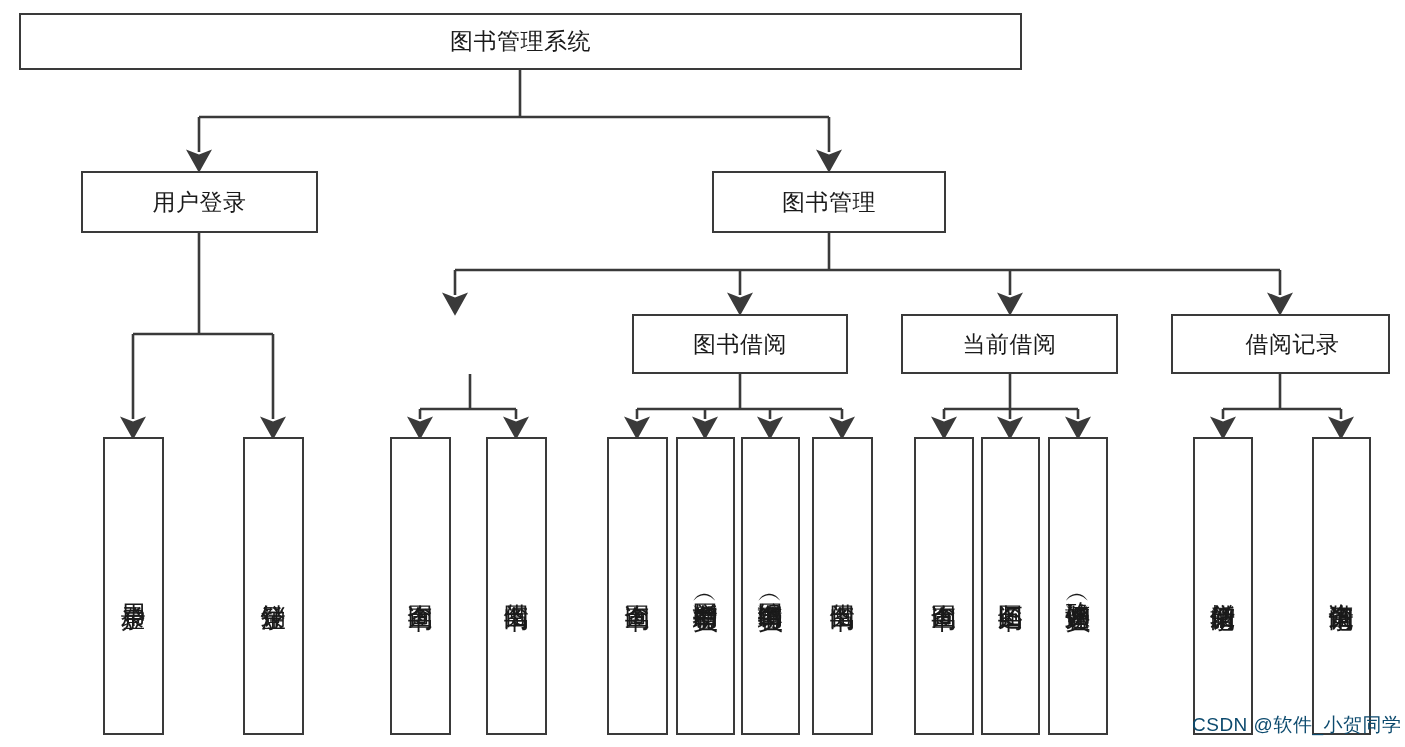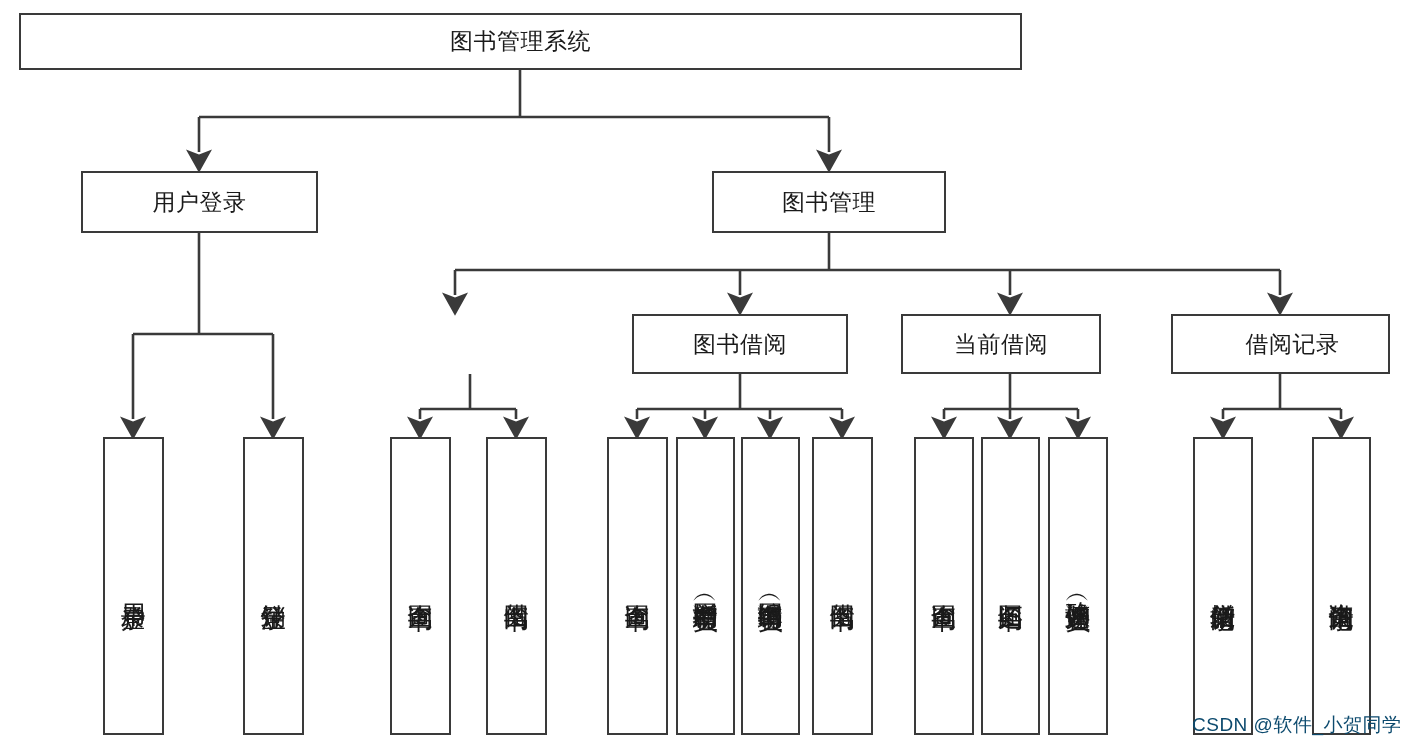--- a/index.html
+++ b/index.html
@@ -131,21 +131,21 @@
   <div class="node horiz" style="left:81px; top:171px; width:237px; height:62px;">
     <span>用户登录</span>
   </div>
   <div class="node horiz" style="left:712px; top:171px; width:234px; height:62px;">
     <span>图书管理</span>
   </div>
 
   <div class="node horiz" style="left:632px; top:314px; width:216px; height:60px;">
     <span>图书借阅</span>
   </div>
-  <div class="node horiz" style="left:901px; top:314px; width:200px; height:60px;">
+  <div class="node horiz" style="left:901px; top:314px; width:217px; height:60px;">
     <span>当前借阅</span>
   </div>
   <div class="node horiz" style="left:1171px; top:314px; width:219px; height:60px;padding-left:24px;">
     <span>借阅记录</span>
   </div>
 
   <div class="node vert" style="left:103px; top:437px; width:61px; height:298px;">
     <span class="vtext">用户登录</span>
   </div>
   <div class="node vert" style="left:243px; top:437px; width:61px; height:298px;">

